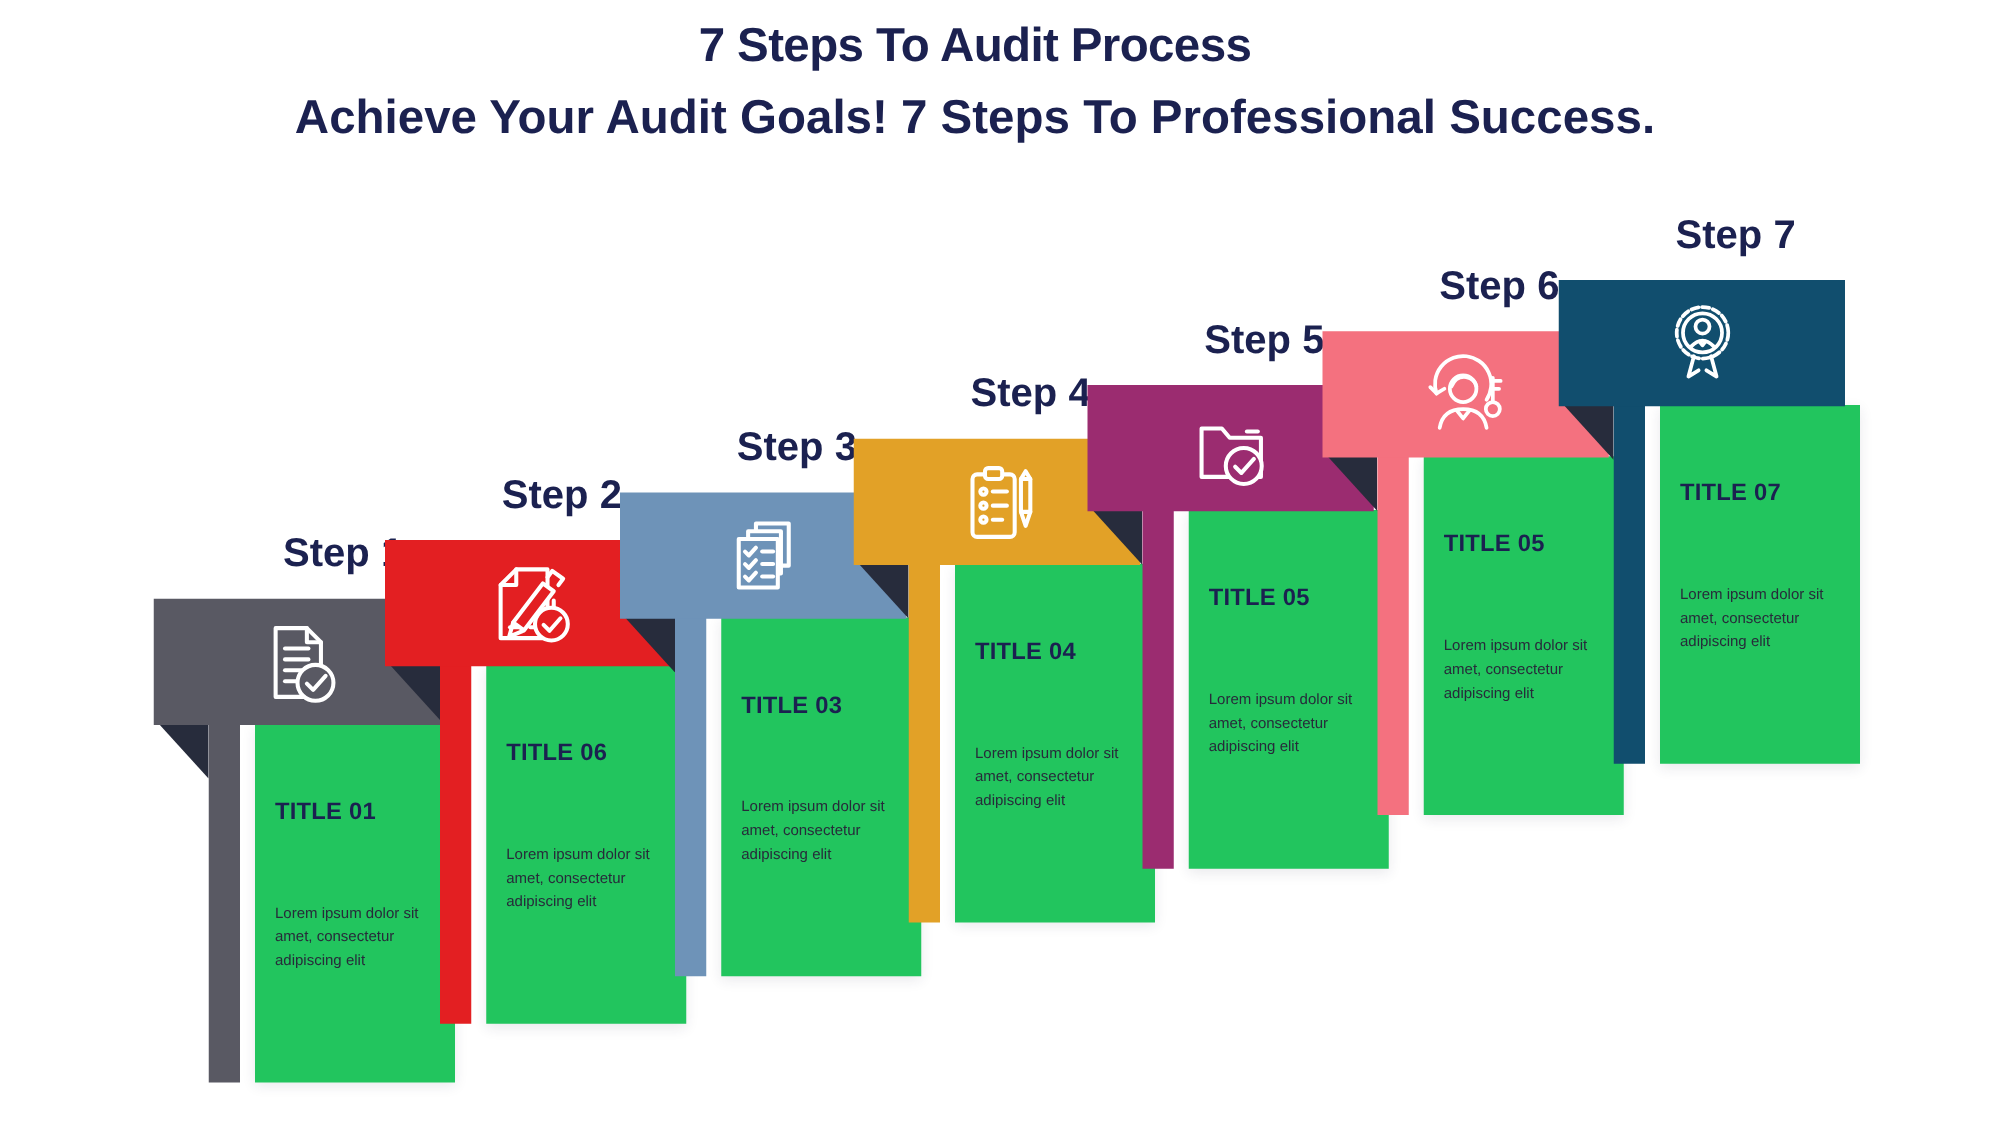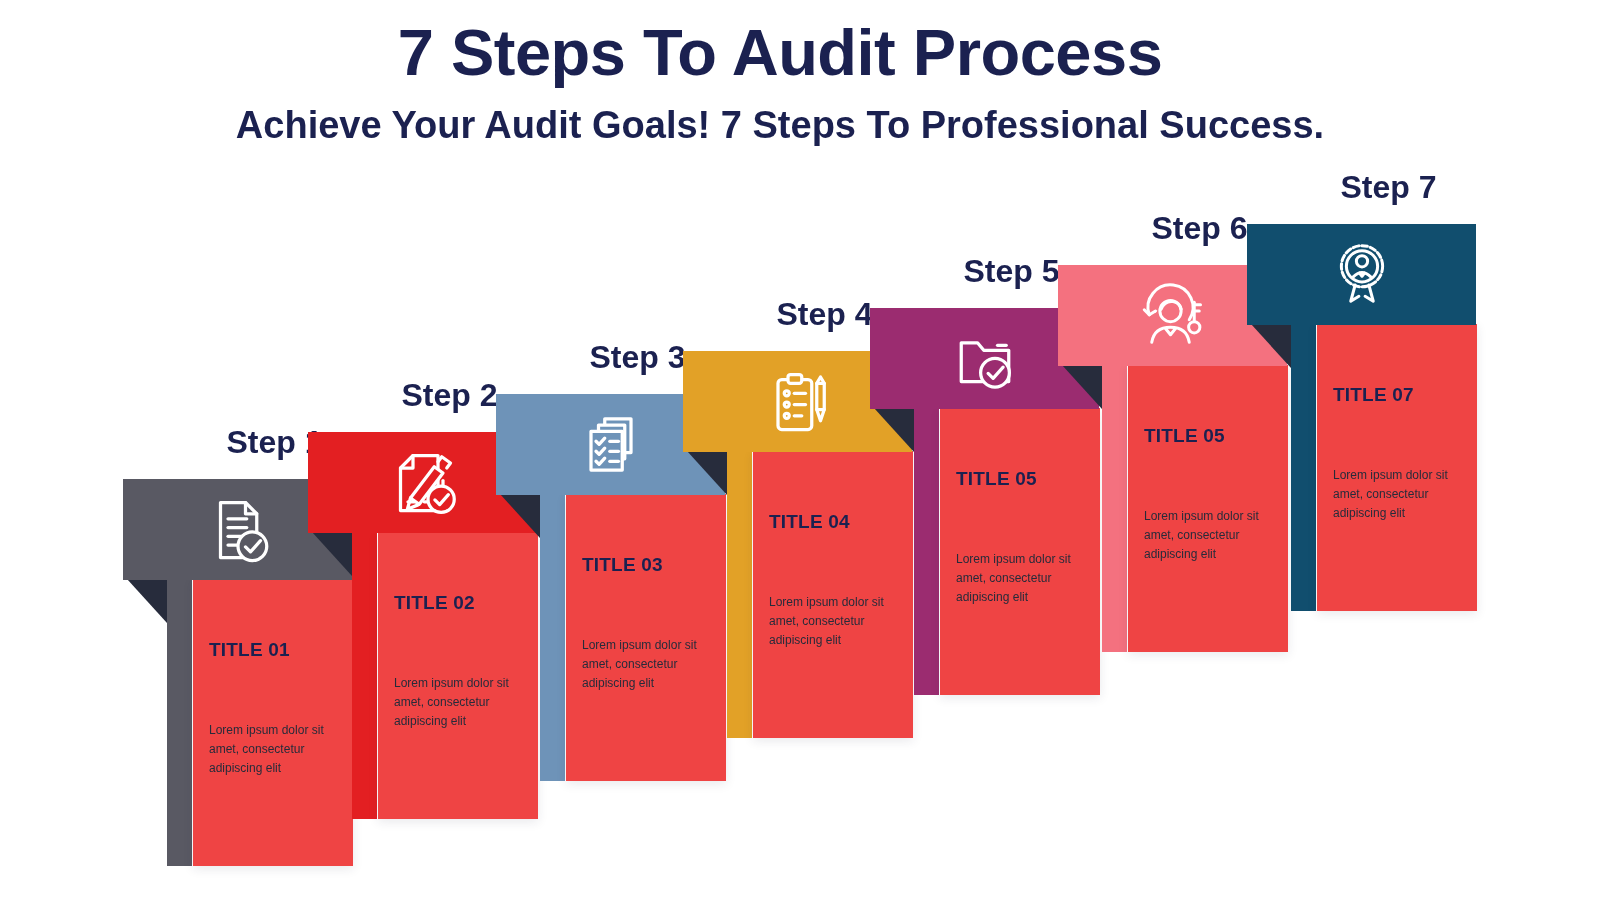--- a/index.html
+++ b/index.html
@@ -12,21 +12,21 @@
     font-family: "Liberation Sans", "DejaVu Sans", sans-serif;
   }
   .header {
     position: absolute;
     top: 0; left: 0;
     width: 1560px;
     text-align: center;
   }
   .page-title {
     margin: 16px 0 0 0;
-    font-size: 65px;
+    font-size: 38px;
     line-height: 1.15;
     font-weight: 800;
     letter-spacing: -0.5px;
     color: var(--heading, #1b2150);
   }
   .page-subtitle {
     margin: 13px 0 0 0;
     font-size: 38px;
     font-weight: 600;
     color: var(--heading, #1b2150);
@@ -59,26 +59,26 @@
   .pole {
     position: absolute;
     left: 44px;
     top: 100px;
     width: 25px;
     height: 287px;
     background: var(--step-color);
   }
   .card {
     position: absolute;
-    left: 70px;
+    left: 81px;
     top: 100px;
     width: 160px;
     height: 287px;
     box-sizing: border-box;
-    background: #ef4444;
+    background: #22c55e;
     box-shadow: 0 3px 10px rgba(36, 42, 66, 0.10);
     padding: 60px 8px 0 16px;
   }
   .card-title {
     font-size: 19px;
     font-weight: 800;
     letter-spacing: 0.2px;
     color: var(--heading, #1b2150);
   }
   .card-body {
@@ -133,21 +133,21 @@
         </g>
       </svg>
     </div>
   </div>
 
   <div class="step" style="left: 308px; top: 432px; --step-color: #e31f22;">
     <div class="step-label">Step 2</div>
     <div class="fold"></div>
     <div class="pole"></div>
     <div class="card">
-      <div class="card-title">TITLE 02</div>
+      <div class="card-title">TITLE 06</div>
       <div class="card-body">Lorem ipsum dolor sit amet, consectetur adipiscing elit</div>
     </div>
     <div class="banner">
       <svg class="icon" viewBox="0 0 64 64">
         <g stroke="#fff" stroke-width="2.6" fill="none" stroke-linecap="round" stroke-linejoin="round">
           <path d="M14 20 l10 -10 h20 v44 H14 z"></path>
           <path d="M24 10 v10 H14"></path>
           <path d="M20 47 h9"></path>
             <path d="M33 47 h5"></path>
           <path class="badge" d="M22 44 L41 19 l7 5 L29 49 z"></path>

